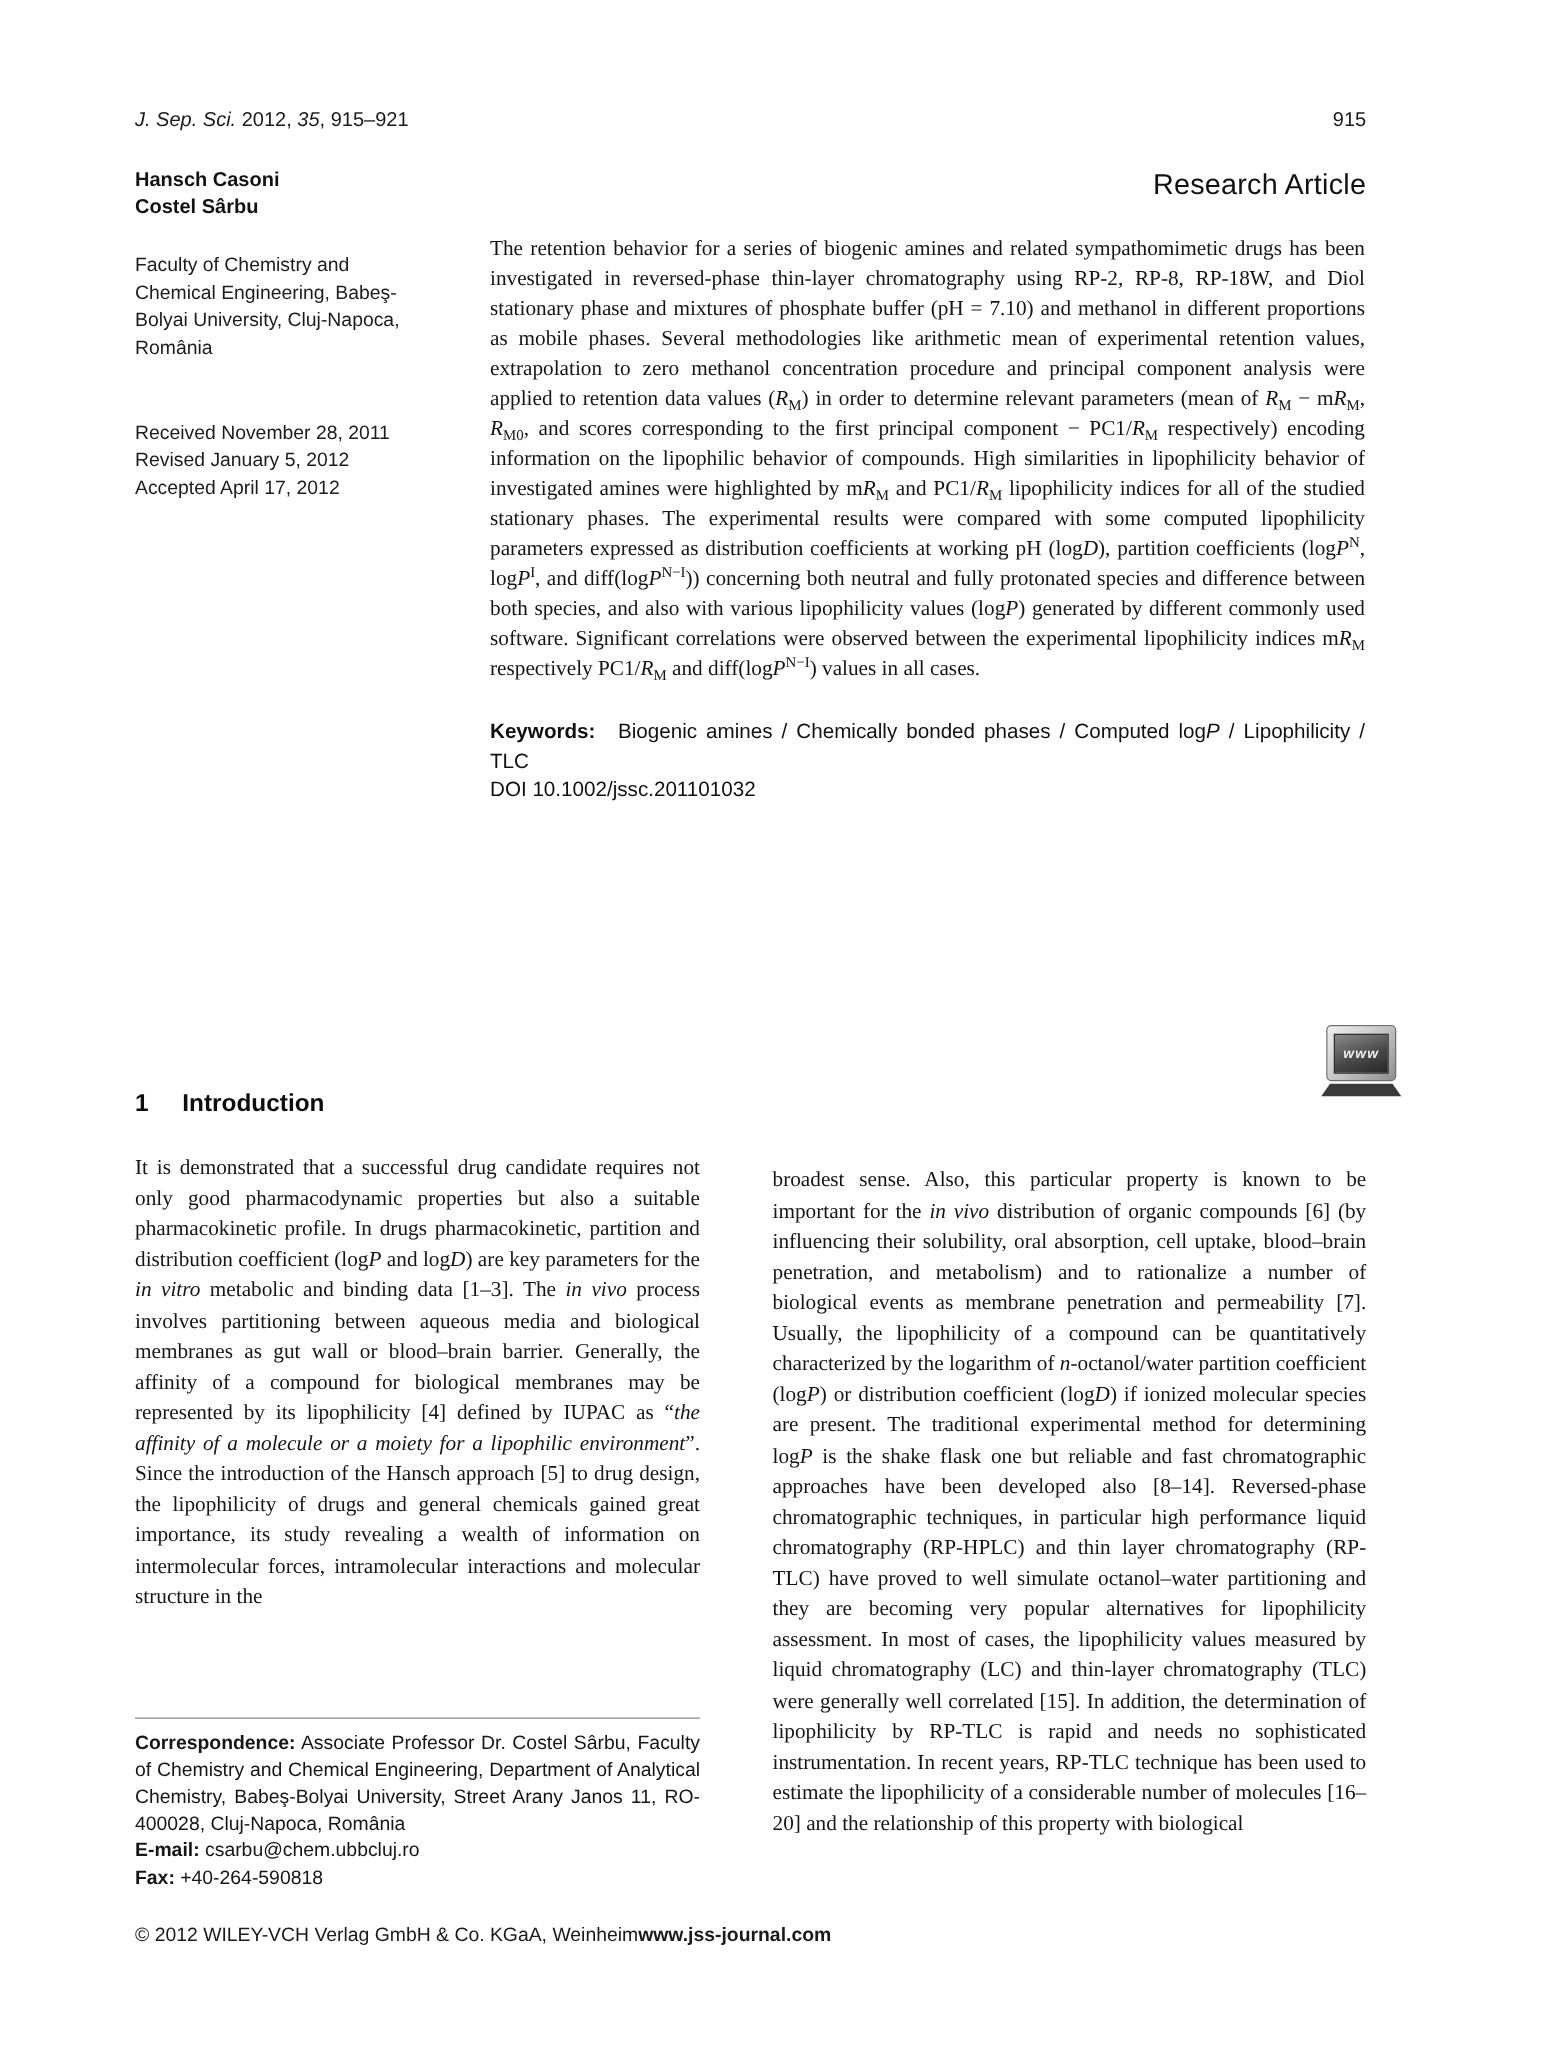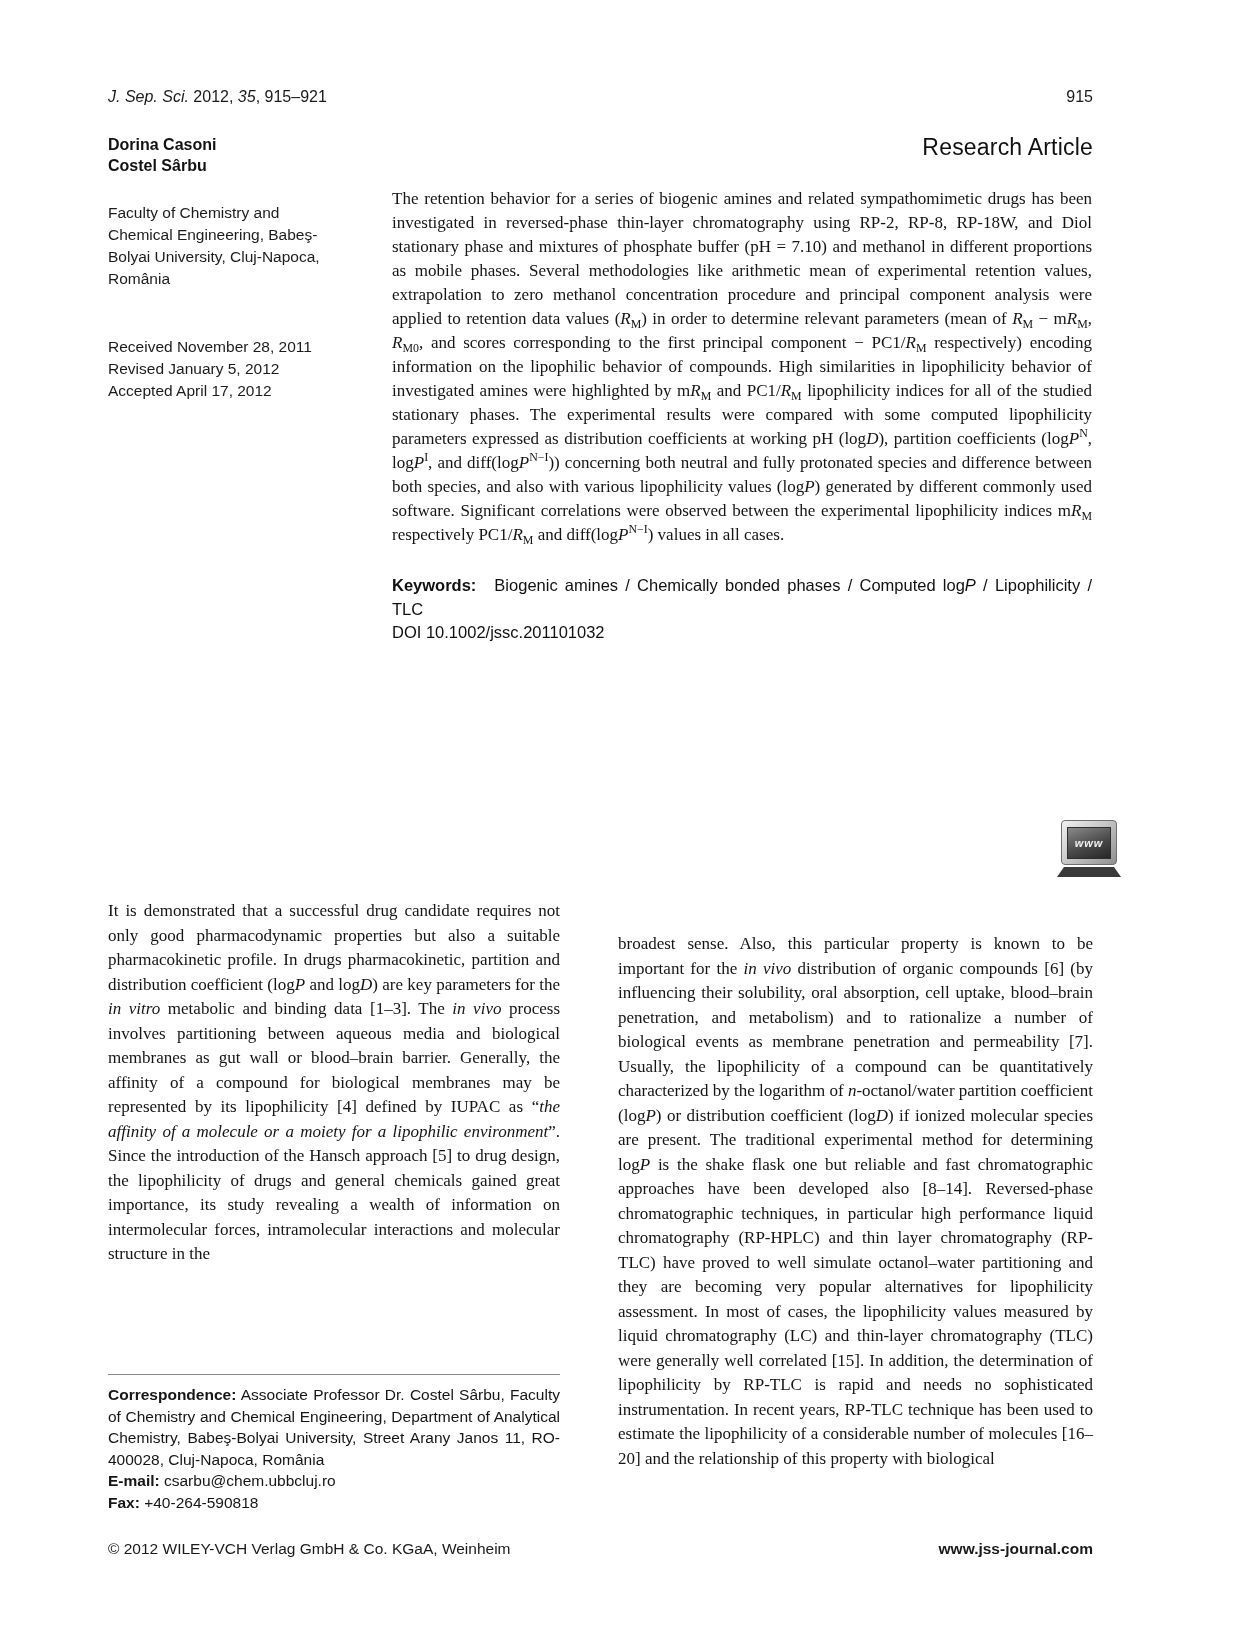--- a/index.html
+++ b/index.html
@@ -79,42 +79,42 @@
 
   
   .correspondence { position: absolute; left: 108px; top: 1374px; width: 452px; }
   .corr-rule { height: 1px; background: #8a8a8a; margin-bottom: 9px; }
   .correspondence p { margin: 0; font-size: 15.5px; line-height: 21.5px; text-align: justify; color: #161616; }
   .correspondence p.plain { text-align: left; }
 
   
   .footer {
     position: absolute; top: 1540px; left: 108px; width: 985px;
-    display: flex; justify-content: space-between; align-items: baseline;
+    display: flex; justify-content: flex-start; align-items: baseline;
     font-size: 15.5px; color: #1a1a1a;
   }
   .footer .site { font-weight: bold; }
 
   i { font-style: italic; }
   sub, sup { font-size: 70%; line-height: 0; }
 </style>
 </head>
 <body>
 
 <div class="page">
 
   <div class="running-head">
     <span class="citation"><i>J. Sep. Sci.</i> 2012, <i>35</i>, 915–921</span>
     <span class="page-number">915</span>
   </div>
 
   <div class="masthead">
     <aside class="sidebar">
       <div class="authors">
-        <div class="author">Dorina Casoni</div>
+        <div class="author">Hansch Casoni</div>
         <div class="author">Costel Sârbu</div>
       </div>
       <div class="affiliation">Faculty of Chemistry and Chemical Engineering, Babeş-Bolyai University, Cluj-Napoca, România</div>
       <div class="history">
         <div>Received November 28, 2011</div>
         <div>Revised January 5, 2012</div>
         <div>Accepted April 17, 2012</div>
       </div>
     </aside>
 
@@ -128,20 +128,23 @@
 
   <div class="www-icon">
     <div class="monitor">
       <div class="screen">www</div>
     </div>
     <div class="kbd"></div>
   </div>
 
   <div class="columns">
     <div class="col col-left">
+      <h2 class="section-heading">
+        <span class="sec-num">1</span><span class="sec-title">Introduction</span>
+      </h2>
       <p class="body-text">It is demonstrated that a successful drug candidate requires not only good pharmacodynamic properties but also a suitable pharmacokinetic profile. In drugs pharmacokinetic, partition and distribution coefficient (log<i>P</i> and log<i>D</i>) are key parameters for the <i>in vitro</i> metabolic and binding data [1–3]. The <i>in vivo</i> process involves partitioning between aqueous media and biological membranes as gut wall or blood–brain barrier. Generally, the affinity of a compound for biological membranes may be represented by its lipophilicity [4] defined by IUPAC as “<i>the affinity of a molecule or a moiety for a lipophilic environment</i>”. Since the introduction of the Hansch approach [5] to drug design, the lipophilicity of drugs and general chemicals gained great importance, its study revealing a wealth of information on intermolecular forces, intramolecular interactions and molecular structure in the</p>
     </div>
     <div class="col col-right">
       <p class="body-text">broadest sense. Also, this particular property is known to be important for the <i>in vivo</i> distribution of organic compounds [6] (by influencing their solubility, oral absorption, cell uptake, blood–brain penetration, and metabolism) and to rationalize a number of biological events as membrane penetration and permeability [7]. Usually, the lipophilicity of a compound can be quantitatively characterized by the logarithm of <i>n</i>-octanol/water partition coefficient (log<i>P</i>) or distribution coefficient (log<i>D</i>) if ionized molecular species are present. The traditional experimental method for determining log<i>P</i> is the shake flask one but reliable and fast chromatographic approaches have been developed also [8–14]. Reversed-phase chromatographic techniques, in particular high performance liquid chromatography (RP-HPLC) and thin layer chromatography (RP-TLC) have proved to well simulate octanol–water partitioning and they are becoming very popular alternatives for lipophilicity assessment. In most of cases, the lipophilicity values measured by liquid chromatography (LC) and thin-layer chromatography (TLC) were generally well correlated [15]. In addition, the determination of lipophilicity by RP-TLC is rapid and needs no sophisticated instrumentation. In recent years, RP-TLC technique has been used to estimate the lipophilicity of a considerable number of molecules [16–20] and the relationship of this property with biological</p>
     </div>
   </div>
 
   <div class="correspondence">
     <div class="corr-rule"></div>
     <p><b>Correspondence:</b> Associate Professor Dr. Costel Sârbu, Faculty of Chemistry and Chemical Engineering, Department of Analytical Chemistry, Babeş-Bolyai University, Street Arany Janos 11, RO-400028, Cluj-Napoca, România</p>

